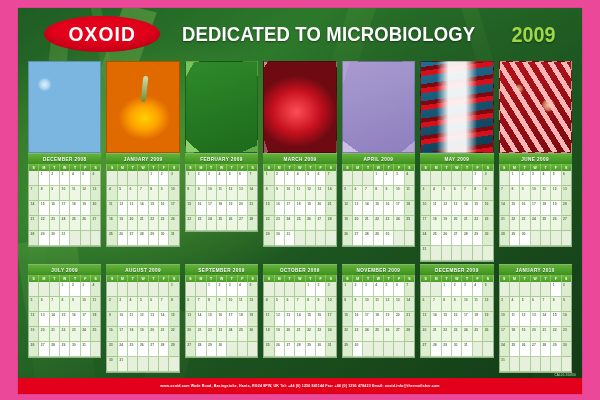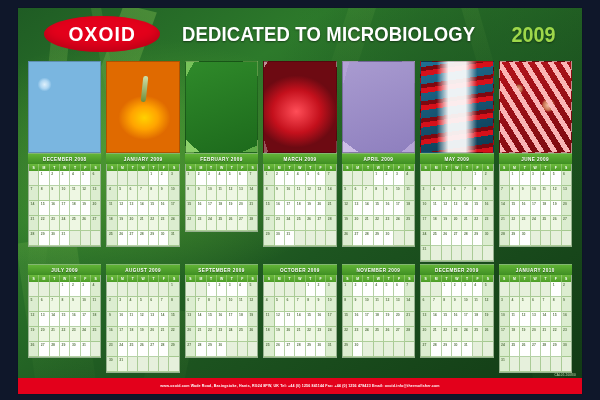--- a/index.html
+++ b/index.html
@@ -3,21 +3,21 @@
 <meta charset="utf-8">
 <style>
   * { box-sizing: border-box; margin: 0; padding: 0; }
   html, body {
     width: 600px; height: 400px;
     background: #ffffff;
     font-family: "Liberation Sans", sans-serif;
     overflow: hidden;
   }
 
-  #stage { position: relative; width: 600px; height: 400px; background:#0f172a; }
+  #stage { position: relative; width: 600px; height: 400px; background:#ec4899; }
 
   
   .poster {
     position: absolute;
     left: 18px; top: 8px;
     width: 564px; height: 386px;
     background:
       radial-gradient(ellipse 340px 200px at 22% 40%, rgba(120,190,60,0.45) 0%, rgba(120,190,60,0) 62%),
       radial-gradient(ellipse 260px 220px at 78% 20%, rgba(30,90,35,0.55) 0%, rgba(30,90,35,0) 70%),
       linear-gradient(145deg, #1f5c24 0%, #2d7a2b 28%, #1d5520 58%, #123a15 100%);

